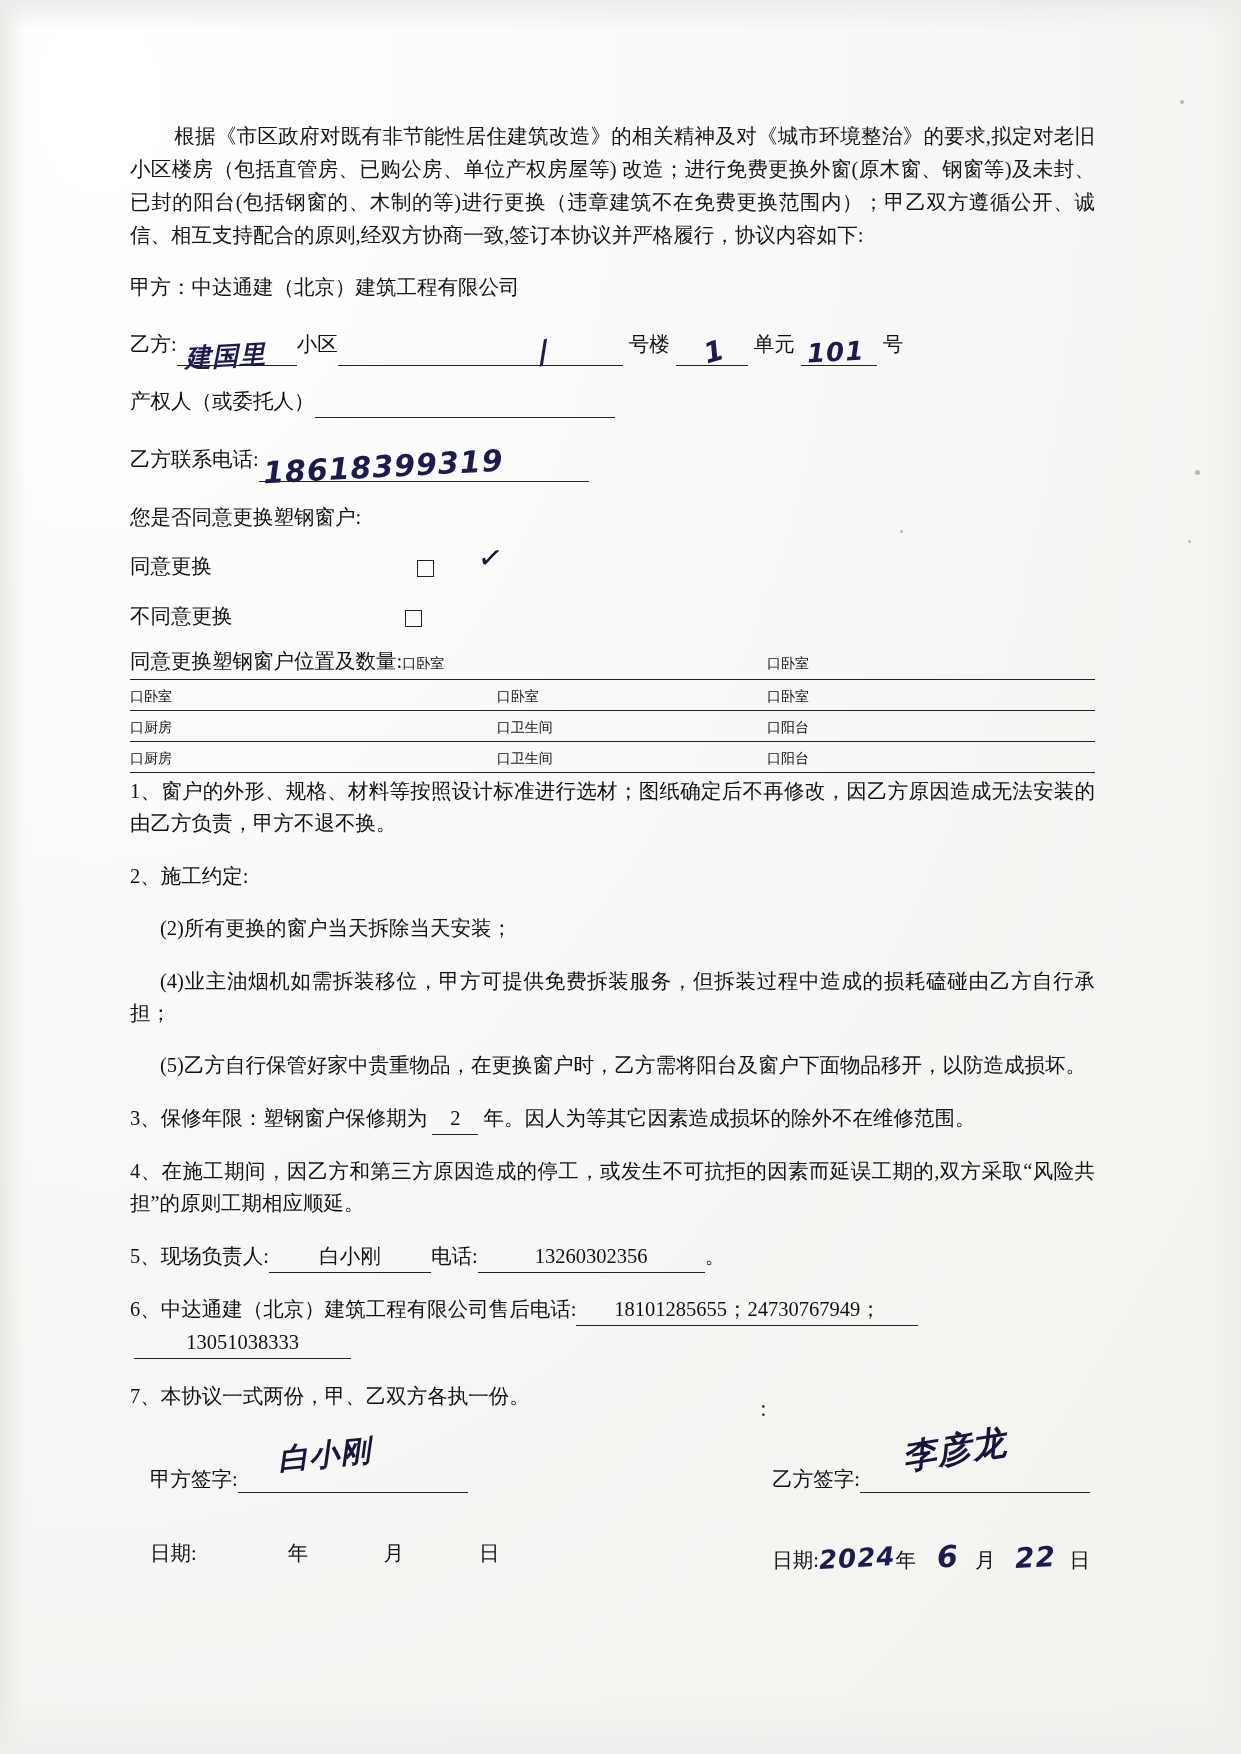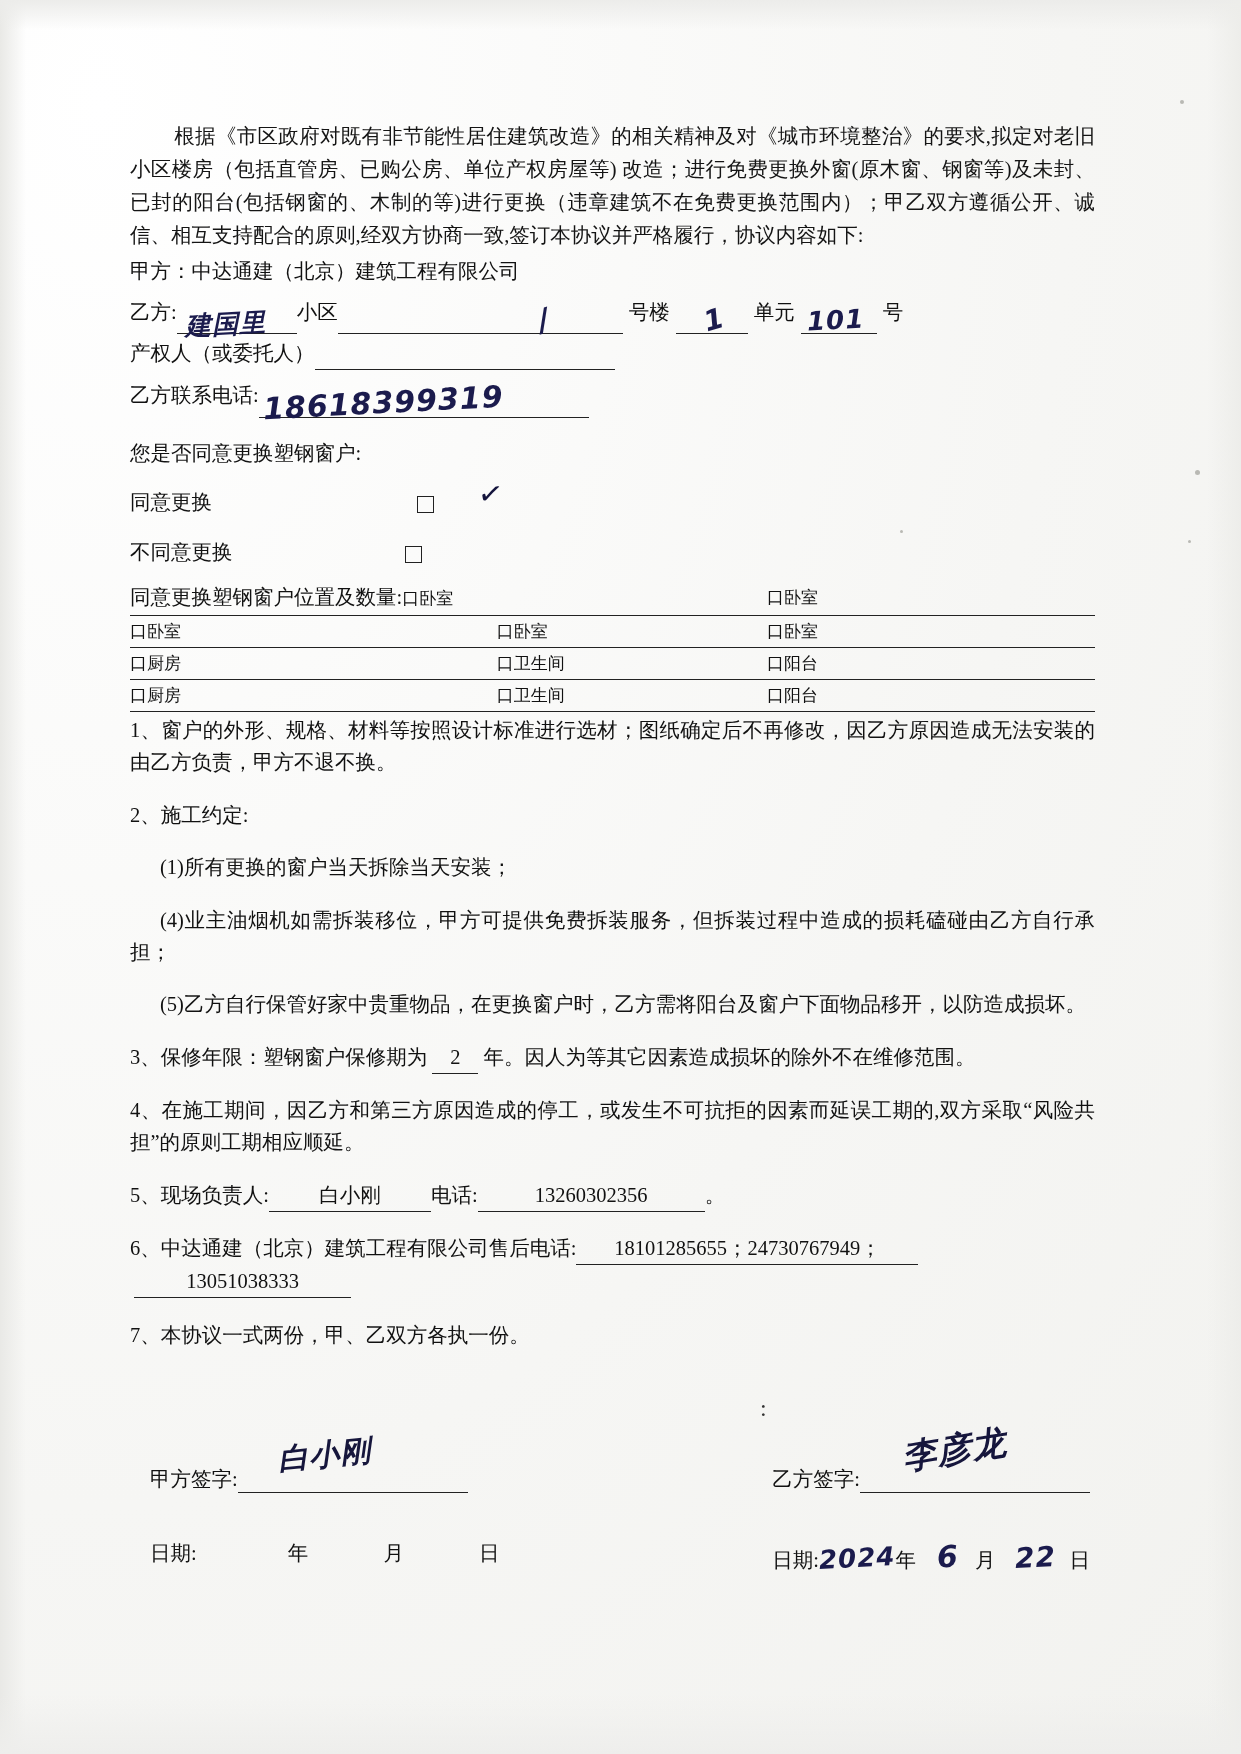--- a/index.html
+++ b/index.html
@@ -67,21 +67,21 @@
     line-height: 33px;
     text-align: justify;
     margin: 0;
     color: #141414;
   }
   .para .indent { display:inline-block; width: 44px; }
 
   .line-row {
     font-size: 20.5px;
     line-height: 34px;
-    margin-top: 2px;
+    margin-top: 18px;
     white-space: nowrap;
   }
 
   .ul {
     display: inline-block;
     border-bottom: 1.4px solid #222;
     height: 25px;
     vertical-align: bottom;
   }
 
@@ -123,21 +123,21 @@
     margin-top: 8px;
   }
   table.rooms td {
     border-bottom: 1.5px solid #222;
     padding: 3px 0 4px 0;
     white-space: nowrap;
   }
   table.rooms td.c1 { width: 38%; }
   table.rooms td.c2 { width: 28%; }
   table.rooms td.c3 { width: 34%; }
-  .sq { font-family:"DejaVu Sans", sans-serif; font-size:17px; }
+  .sq { font-family:"DejaVu Sans", sans-serif; font-size:14px; }
 
   .clause {
     font-size: 20.5px;
     line-height: 32px;
     text-align: justify;
     margin-top: 2px;
   }
   .sub { text-indent: 30px; }
 
   .inline-ul {
@@ -273,21 +273,21 @@
       <tr>
         <td class="c1"><span class="sq">口厨房</span></td>
         <td class="c2"><span class="sq">口卫生间</span></td>
         <td class="c3"><span class="sq">口阳台</span></td>
       </tr>
     </tbody>
       </table>
 
     <p class="clause">1、窗户的外形、规格、材料等按照设计标准进行选材；图纸确定后不再修改，因乙方原因造成无法安装的由乙方负责，甲方不退不换。</p>
     <p class="clause">2、施工约定:</p>
-    <p class="clause sub">(1)所有更换的窗户当天拆除当天安装；</p>
+    <p class="clause sub">(2)所有更换的窗户当天拆除当天安装；</p>
     <p class="clause sub">(4)业主油烟机如需拆装移位，甲方可提供免费拆装服务，但拆装过程中造成的损耗磕碰由乙方自行承担；</p>
     <p class="clause sub">(5)乙方自行保管好家中贵重物品，在更换窗户时，乙方需将阳台及窗户下面物品移开，以防造成损坏。</p>
 
     <p class="clause">
       <span>3、保修年限：塑钢窗户保修期为</span>
       <span class="inline-ul" style="width:34px;">2</span>
       <span>年。因人为等其它因素造成损坏的除外不在维修范围。</span>
     </p>
 
     <p class="clause">4、在施工期间，因乙方和第三方原因造成的停工，或发生不可抗拒的因素而延误工期的,双方采取“风险共担”的原则工期相应顺延。</p>

